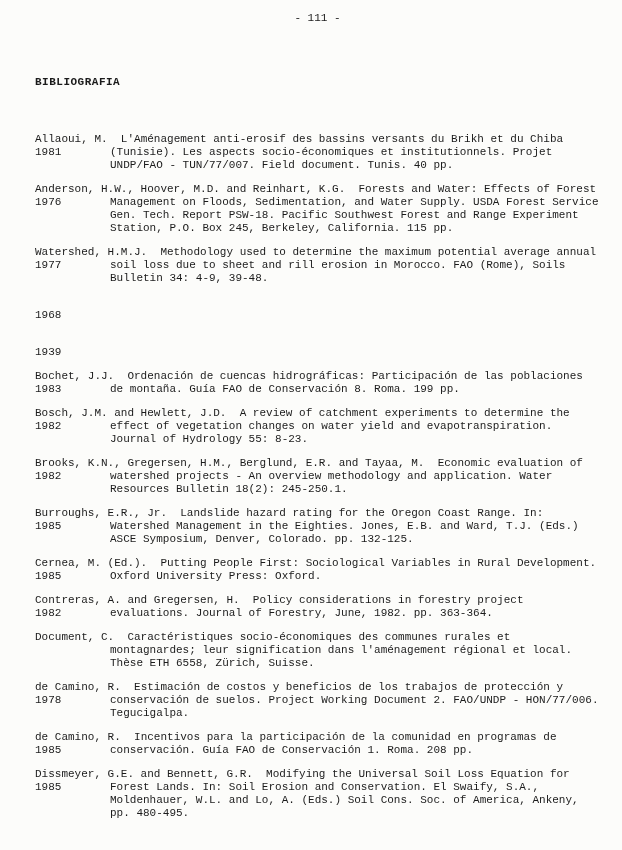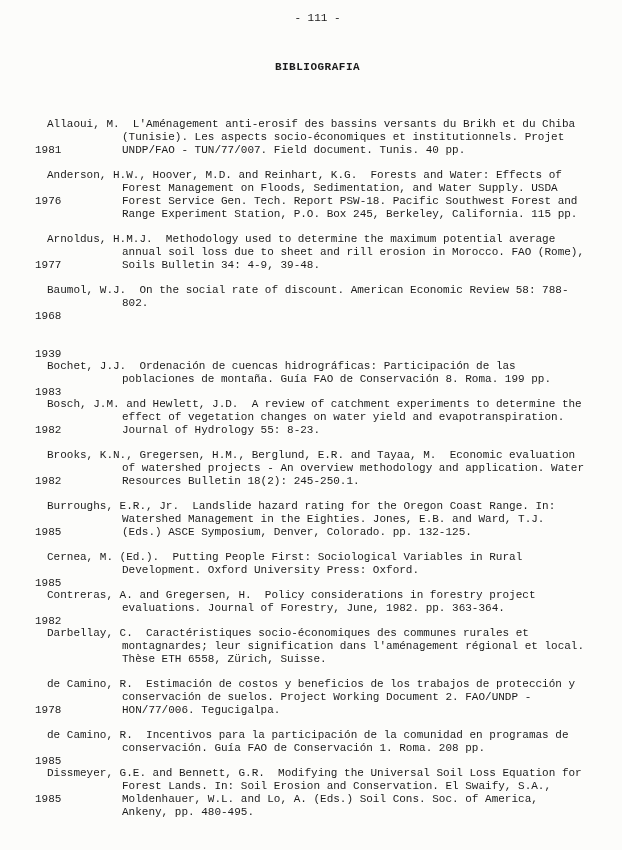--- a/index.html
+++ b/index.html
@@ -19,41 +19,40 @@
     line-height: 13px;
     overflow: hidden;
     box-sizing: border-box;
     padding: 12px 22px 18px 35px;
   }
   .page-number {
     text-align: center;
     margin: 0 0 0 0;
   }
   .doc-title {
-    text-align: center;
     font-weight: bold;
-    margin: 36px 0 0 0;
+    margin: 51px 0 0 0;
     letter-spacing: 0.5px;
   }
   .entries {
     margin-top: 44px;
   }
   .entry {
     position: relative;
     min-height: 26px;
     margin-bottom: 11px;
   }
   .year {
     position: absolute;
     left: 0;
-    top: 26px;
+    top: 13px;
     white-space: nowrap;
   }
   .entry-text {
-    margin: 12px;
+    margin: 0;
     padding-left: 75px;
     text-indent: -75px;
   }
   .author {
     display: inline-block;
     min-width: 64px;
     text-indent: 0;
   }
 </style>
 </head>
@@ -68,25 +67,24 @@
       <div class="entry">
         <span class="year">1981</span>
         <p class="entry-text"><span class="author">Allaoui, M.</span>&nbsp;&nbsp;<span>L'Aménagement anti-erosif des bassins versants du Brikh et du Chiba (Tunisie). Les aspects socio-économiques et institutionnels. Projet UNDP/FAO - TUN/77/007. Field document. Tunis. 40 pp.</span></p>
       </div>
       <div class="entry">
         <span class="year">1976</span>
         <p class="entry-text"><span class="author">Anderson, H.W., Hoover, M.D. and Reinhart, K.G.</span>&nbsp;&nbsp;<span>Forests and Water: Effects of Forest Management on Floods, Sedimentation, and Water Supply. USDA Forest Service Gen. Tech. Report PSW-18. Pacific Southwest Forest and Range Experiment Station, P.O. Box 245, Berkeley, California. 115 pp.</span></p>
       </div>
       <div class="entry">
         <span class="year">1977</span>
-        <p class="entry-text"><span class="author">Arnoldus, H.M.J.</span>&nbsp;&nbsp;<span>Methodology used to determine the maximum potential average annual soil loss due to sheet and rill erosion in Morocco. FAO (Rome), Soils Bulletin 34: 4-9, 39-48.</span></p>
+        <p class="entry-text"><span class="author">Watershed, H.M.J.</span>&nbsp;&nbsp;<span>Methodology used to determine the maximum potential average annual soil loss due to sheet and rill erosion in Morocco. FAO (Rome), Soils Bulletin 34: 4-9, 39-48.</span></p>
       </div>
       <div class="entry">
         <span class="year">1968</span>
-        <p class="entry-text"><span class="author">Baumol, W.J.</span>&nbsp;&nbsp;<span>On the social rate of discount. American Economic Review 58: 788-802.</span></p>
       </div>
       <div class="entry">
         <span class="year">1939</span>
       </div>
       <div class="entry">
         <span class="year">1983</span>
         <p class="entry-text"><span class="author">Bochet, J.J.</span>&nbsp;&nbsp;<span>Ordenación de cuencas hidrográficas: Participación de las poblaciones de montaña. Guía FAO de Conservación 8. Roma. 199 pp.</span></p>
       </div>
       <div class="entry">
         <span class="year">1982</span>
@@ -103,21 +101,21 @@
       <div class="entry">
         <span class="year">1985</span>
         <p class="entry-text"><span class="author">Cernea, M. (Ed.).</span>&nbsp;&nbsp;<span>Putting People First: Sociological Variables in Rural Development. Oxford University Press: Oxford.</span></p>
       </div>
       <div class="entry">
         <span class="year">1982</span>
         <p class="entry-text"><span class="author">Contreras, A. and Gregersen, H.</span>&nbsp;&nbsp;<span>Policy considerations in forestry project evaluations. Journal of Forestry, June, 1982. pp. 363-364.</span></p>
       </div>
       <div class="entry">
         <span class="year"></span>
-        <p class="entry-text"><span class="author">Darbellay, C.</span>&nbsp;&nbsp;<span>Caractéristiques socio-économiques des communes rurales et montagnardes; leur signification dans l'aménagement régional et local. Thèse ETH 6558, Zürich, Suisse.</span></p>
+        <p class="entry-text"><span class="author">Document, C.</span>&nbsp;&nbsp;<span>Caractéristiques socio-économiques des communes rurales et montagnardes; leur signification dans l'aménagement régional et local. Thèse ETH 6558, Zürich, Suisse.</span></p>
       </div>
       <div class="entry">
         <span class="year">1978</span>
         <p class="entry-text"><span class="author">de Camino, R.</span>&nbsp;&nbsp;<span>Estimación de costos y beneficios de los trabajos de protección y conservación de suelos. Project Working Document 2. FAO/UNDP - HON/77/006. Tegucigalpa.</span></p>
       </div>
       <div class="entry">
         <span class="year">1985</span>
         <p class="entry-text"><span class="author">de Camino, R.</span>&nbsp;&nbsp;<span>Incentivos para la participación de la comunidad en programas de conservación. Guía FAO de Conservación 1. Roma. 208 pp.</span></p>
       </div>
       <div class="entry">

